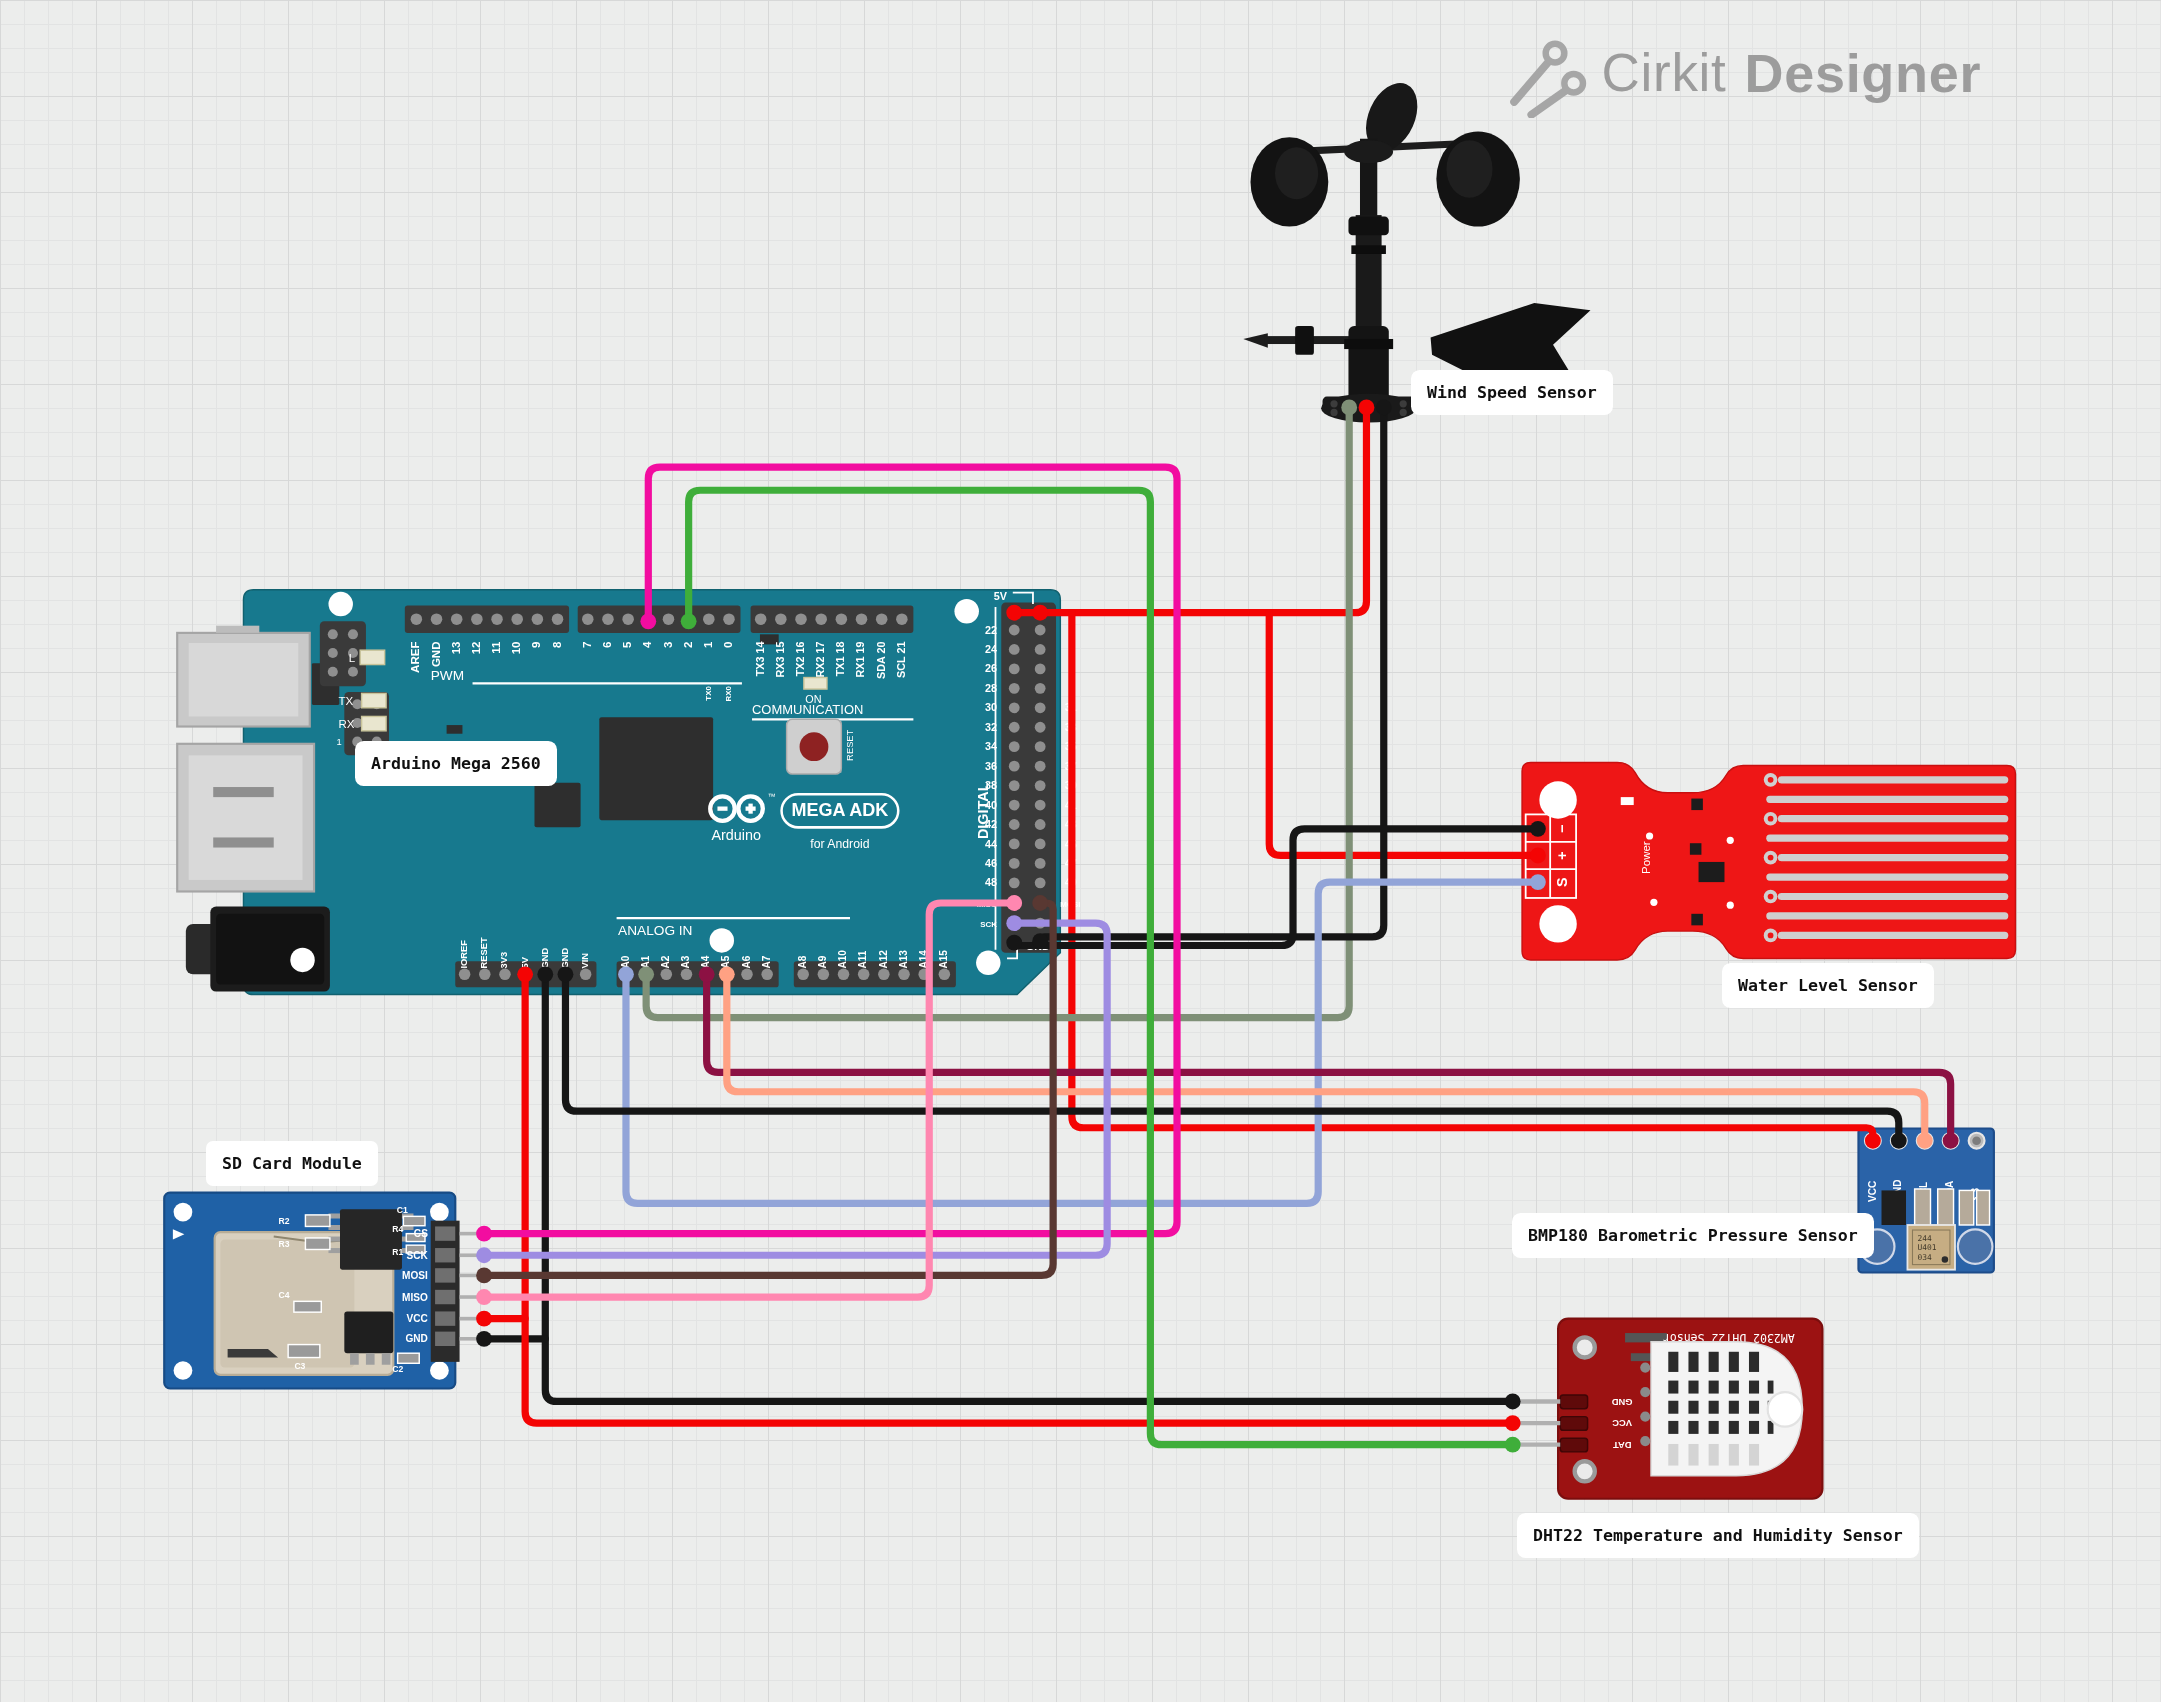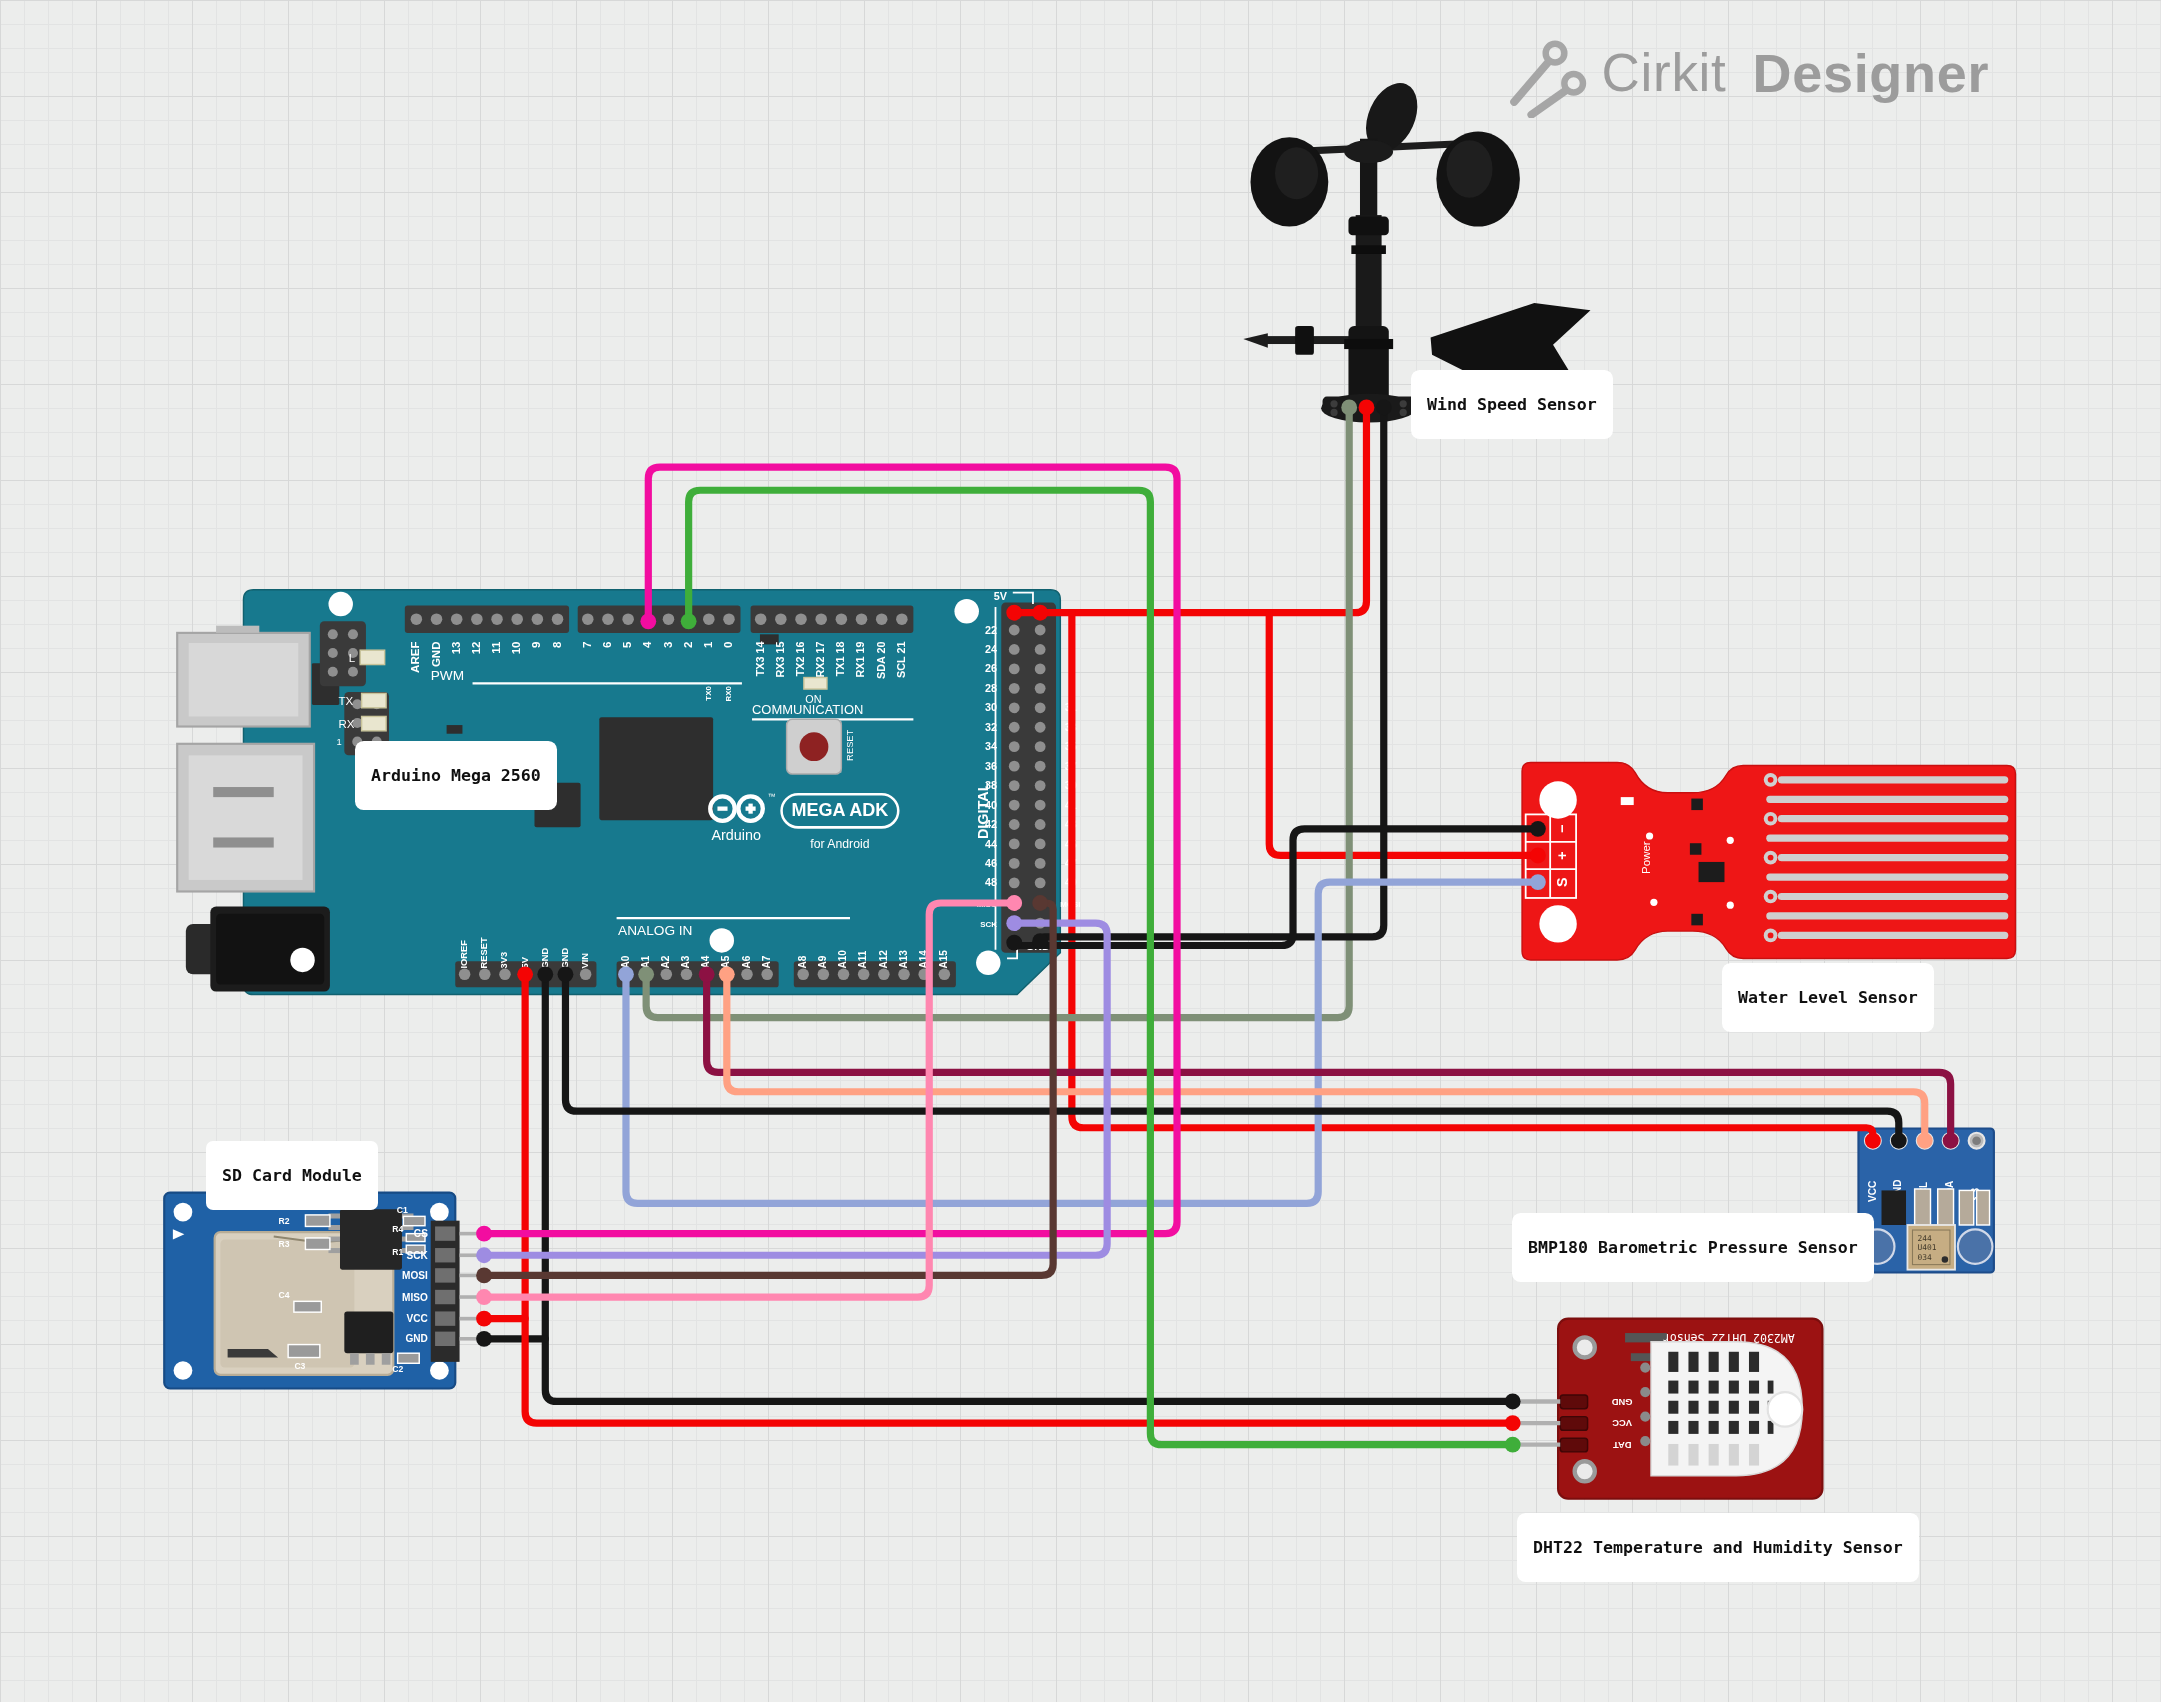--- a/index.html
+++ b/index.html
@@ -6,26 +6,26 @@
   #canvas{position:relative;width:2161px;height:1703px;overflow:hidden;
     font-family:"Liberation Sans","DejaVu Sans",sans-serif;
     background-color:#ecedec;
     background-image:
       linear-gradient(#d7d8d8 0.7px, transparent 0.7px),
       linear-gradient(90deg,#d7d8d8 0.7px, transparent 0.7px),
       linear-gradient(#e2e3e3 0.7px, transparent 0.7px),
       linear-gradient(90deg,#e2e3e3 0.7px, transparent 0.7px);
     background-size:96px 96px,96px 96px,24px 24px,24px 24px;}
   #scene{position:absolute;left:0;top:0;}
-  .label-box{position:absolute;background:#ffffff;border-radius:8.6px;padding:25px 16px;
+  .label-box{position:absolute;background:#ffffff;border-radius:8.6px;padding:13px 16px;
     font:bold 16.6px "DejaVu Sans Mono","Liberation Mono",monospace;color:#101010;
     white-space:nowrap;z-index:5;}
   .brand{position:absolute;left:1507px;top:27px;display:flex;align-items:center;color:#9c9c9c;z-index:4;}
   .brand .reg{font-size:53px;font-weight:400;letter-spacing:0.7px;margin-left:8.6px;}
-  .brand .bold{font-size:54px;font-weight:700;margin-left:26px;letter-spacing:0.7px;}
+  .brand .bold{font-size:54px;font-weight:700;margin-left:18px;letter-spacing:0.7px;}
 </style>
 </head>
 <body>
 
 <div id="canvas">
 
 <svg id="scene" width="2161" height="1703" viewBox="0 0 3000 2363" xmlns="http://www.w3.org/2000/svg">
 
   <g>
     <path d="M352,818 L1458,818 Q1472,818 1472,832 L1472,1322 L1412,1380 L352,1380 Q338,1380 338,1366 L338,832 Q338,818 352,818 Z" fill="#17798e" stroke="#11616f" stroke-width="2"></path>

